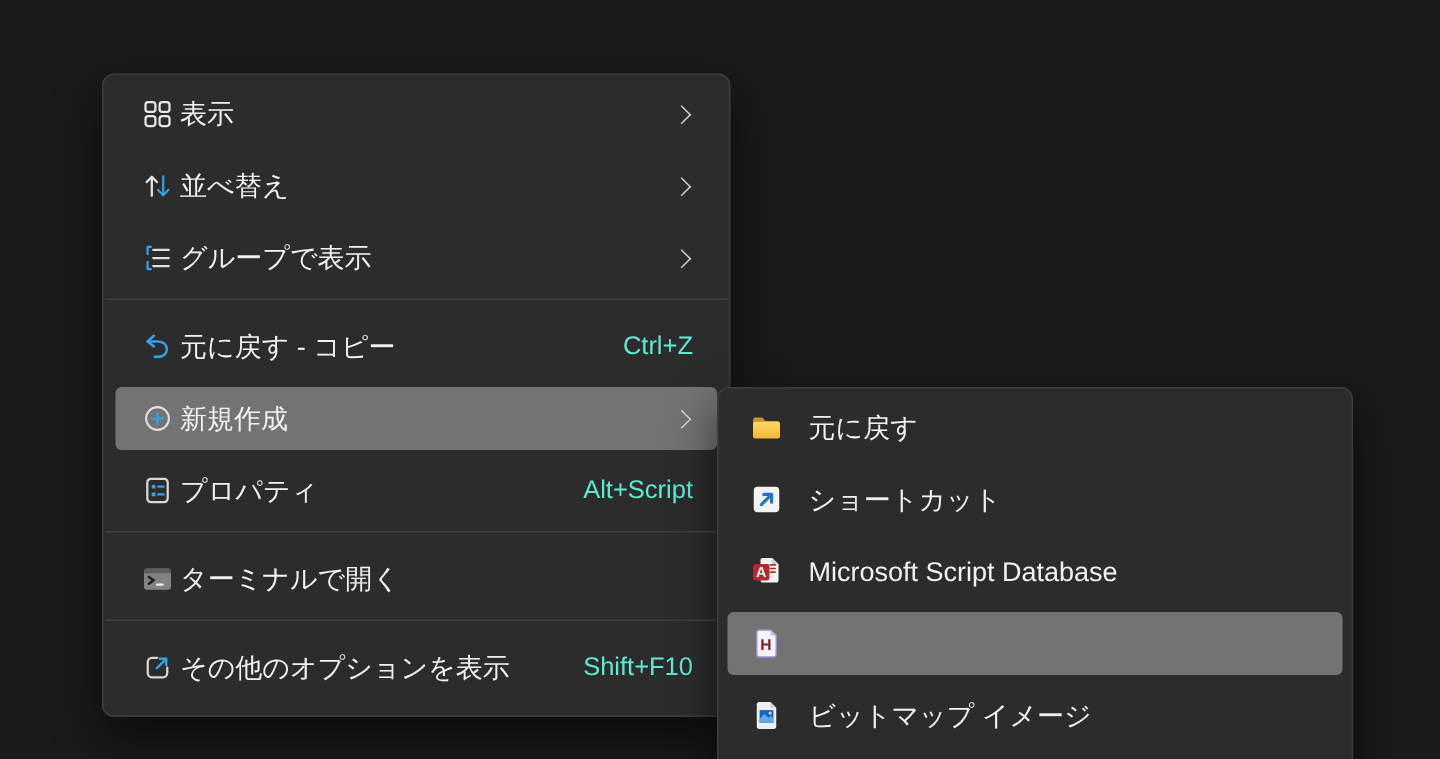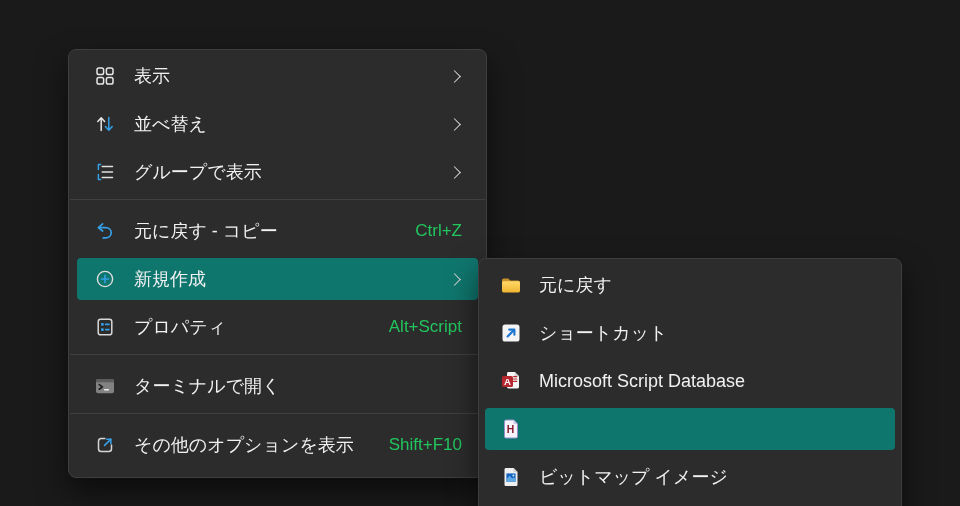--- a/index.html
+++ b/index.html
@@ -23,27 +23,27 @@
   .menu-item{
     display:flex;align-items:center;
     height:42px;border-radius:4px;
     margin:0 8px 6px 8px;
     padding:0 16px 0 18px;
     box-sizing:border-box;
     color:#f1f1f1;font-size:18px;
     cursor:default;
   }
   #sub-menu .menu-item{margin:0 6px 6px 6px;padding:0 14px 0 15px;}
-  .menu-item.hl{background:#0f766e;}
+  .menu-item.hl{background:#737373;}
   .mi-icon{width:20px;height:20px;flex:0 0 20px;display:flex;align-items:center;justify-content:center;}
   .mi-icon svg{display:block;}
   #sub-menu .mi-icon{width:22px;height:22px;flex:0 0 22px;}
-  .mi-label{margin-left:19px;white-space:nowrap;}
+  .mi-label{margin-left:5px;white-space:nowrap;}
   #sub-menu .mi-label{margin-left:17px;}
-  .mi-shortcut{margin-left:auto;color:#22c55e;font-size:17px;white-space:nowrap;}
+  .mi-shortcut{margin-left:auto;color:#5eead4;font-size:17px;white-space:nowrap;}
   .mi-chevron{
     margin-left:auto;width:8px;height:8px;
     border-top:1.6px solid #d4d4d4;border-right:1.6px solid #d4d4d4;
     transform:rotate(45deg);flex:0 0 8px;margin-right:3px;
   }
   .menu-sep{height:1px;background:#404040;margin:2px 1px 10px 1px;}
 </style>
 </head>
 <body>
 

